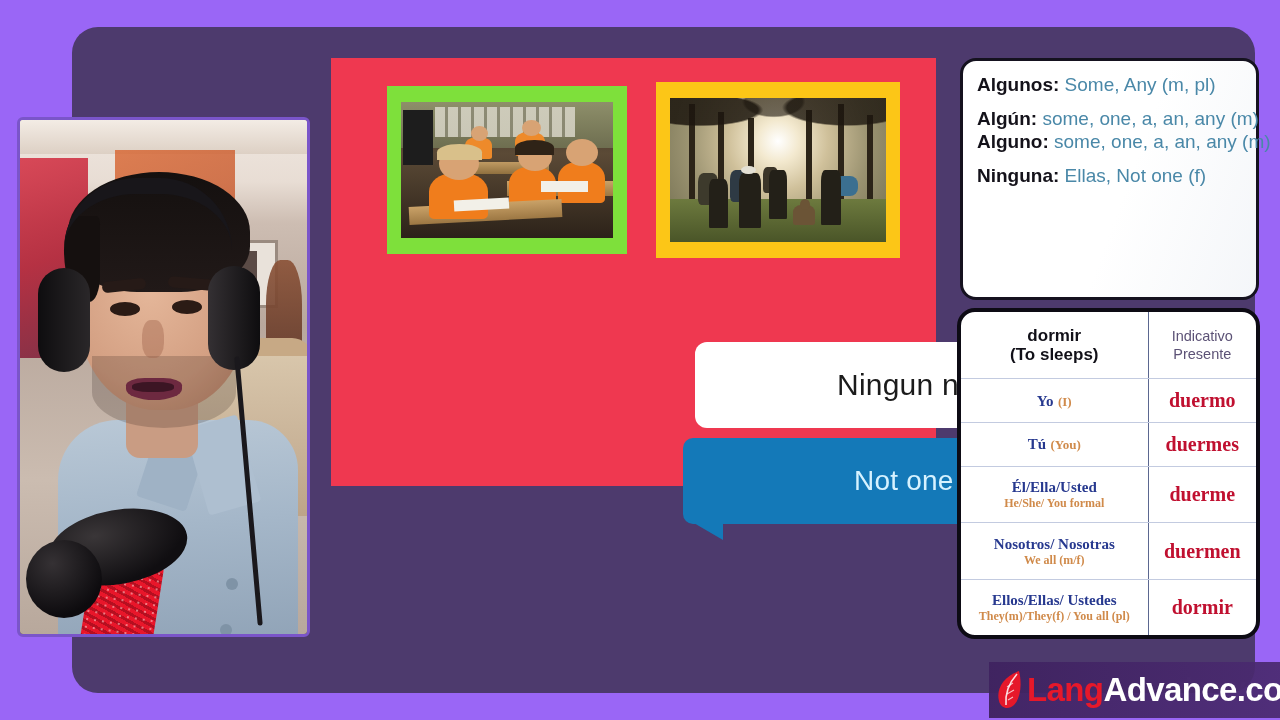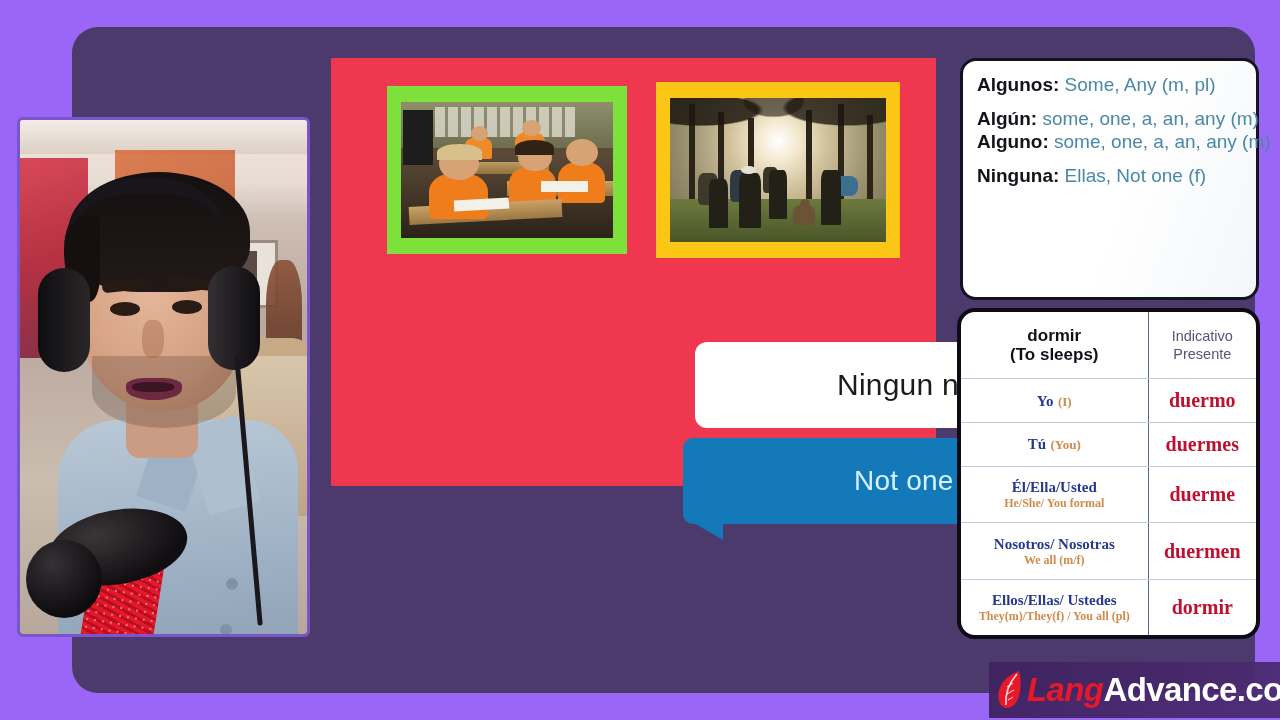--- a/index.html
+++ b/index.html
@@ -396,21 +396,21 @@
     margin-left: 6px; margin-right: 2px;
     position: relative;
   }
   #logo-leaf svg { display: block; }
   #logo-text {
     font-size: 33px;
     font-weight: bold;
     letter-spacing: -.6px;
     white-space: nowrap;
   }
-  #logo-text .lang { color: #e6182a; font-style: italic; }
+  #logo-text .lang { color: #e6182a; }
   #logo-text .adv { color: #ffffff; }
 </style>
 </head>
 <body>
 
 <div id="stage">
 
   <div id="slide-panel"></div>
 
   <div id="webcam">

